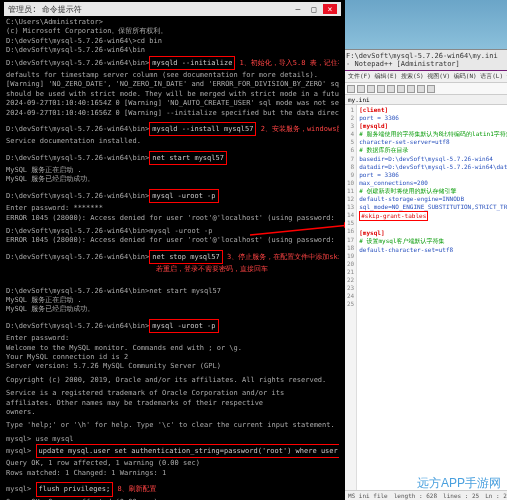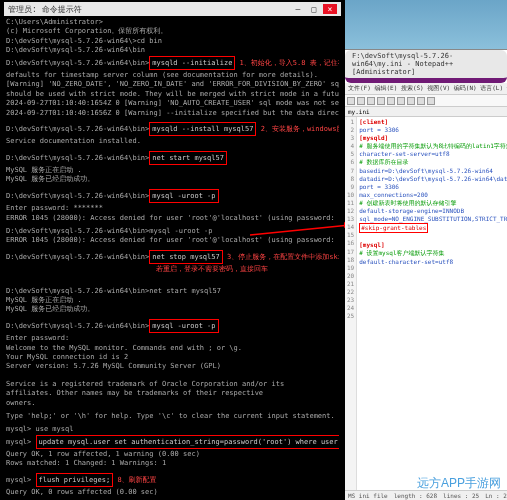--- a/index.html
+++ b/index.html
@@ -8,21 +8,21 @@
 .title-bar { background: #e8e8e8; height: 14px; display: flex; align-items: center; justify-content: space-between; padding: 0 4px; color: #333; font-size: 8px; }
 .title-bar-btns { display: flex; gap: 2px; }
 .title-bar-btns span { width: 14px; height: 10px; display: inline-flex; align-items: center; justify-content: center; font-size: 8px; cursor: pointer; }
 .win-close { background: #e81123; color: #fff; }
 .cmd-content { padding: 2px; line-height: 1.2; }
 .cmd-line { white-space: nowrap; overflow: hidden; color: #aaa; margin-bottom: 1px; }
 .red-box { border: 1px solid #f00; display: inline-block; padding: 2px 2px; color: #ccc; }
 .red-note { color: #f44; font-size: 7px; }
 .right-pane { width: 162px; height: 500px; background: #fff; display: flex; flex-direction: column; }
 .right-top { height: 50px; background: linear-gradient(#6ba5c8, #8bc0db); border-bottom: 1px solid #888; }
-.np-title { background: #e8e8e8; font-size: 7px; padding: 2px 7px; color: #333; border-bottom: 5px solid #701a75; border-radius: 6px; }
+.np-title { background: #e8e8e8; font-size: 7px; padding: 2px 1px; color: #333; border-bottom: 1px solid #701a75; }
 .np-menu { background: #f0f0f0; font-size: 6px; padding: 1px 3px; color: #333; border-bottom: 1px solid #ccc; white-space: nowrap; overflow: hidden; }
 .np-toolbar { background: #f8f8f8; height: 12px; border-bottom: 1px solid #ccc; display: flex; align-items: center; gap: 2px; padding: 0 2px; }
 .tb-ico { width: 8px; height: 8px; background: #ddd; border: 1px solid #999; }
 .np-tab { background: #f0f0f0; font-size: 6px; padding: 1px 3px; border-bottom: 1px solid #ccc; }
 .np-editor { flex: 1; background: #fff; display: flex; font-size: 6px; overflow: hidden; position: relative; }
 .gutter { width: 16px; background: #f4f4f4; border-right: 1px solid #ddd; color: #888; text-align: right; padding: 1px 2px; line-height: 1.35; }
 .code { flex: 1; padding: 1px 2px; line-height: 1.35; color: #333; font-family: Consolas, monospace; }
 .code .sec { color: #d00; font-weight: bold; }
 .code .key { color: #2a52be; }
 .code .cm { color: #090; }
@@ -75,20 +75,21 @@
     <div class="cmd-line">D:\devSoft\mysql-5.7.26-win64\bin&gt;net start mysql57</div>
     <div class="cmd-line">MySQL 服务正在启动 .</div>
     <div class="cmd-line">MySQL 服务已经启动成功。</div>
     <div style="height:4px"></div>
     <div class="cmd-line">D:\devSoft\mysql-5.7.26-win64\bin&gt;<span class="red-box">mysql -uroot -p</span></div>
     <div class="cmd-line">Enter password:</div>
     <div class="cmd-line">Welcome to the MySQL monitor.  Commands end with ; or \g.</div>
     <div class="cmd-line">Your MySQL connection id is 2</div>
     <div class="cmd-line">Server version: 5.7.26 MySQL Community Server (GPL)</div>
     <div style="height:4px"></div>
+    <div class="cmd-line">Copyright (c) 2000, 2019, Oracle and/or its affiliates. All rights reserved.</div>
     <div style="height:4px"></div>
     <div class="cmd-line">Service is a registered trademark of Oracle Corporation and/or its</div>
     <div class="cmd-line">affiliates. Other names may be trademarks of their respective</div>
     <div class="cmd-line">owners.</div>
     <div style="height:4px"></div>
     <div class="cmd-line">Type 'help;' or '\h' for help. Type '\c' to clear the current input statement.</div>
     <div style="height:4px"></div>
     <div class="cmd-line">mysql&gt; use mysql</div>
     <div class="cmd-line">mysql&gt; <span class="red-box">update mysql.user set authentication_string=password('root') where user = 'root';</span> </div>
     <div class="cmd-line">Query OK, 1 row affected, 1 warning (0.00 sec)</div>

